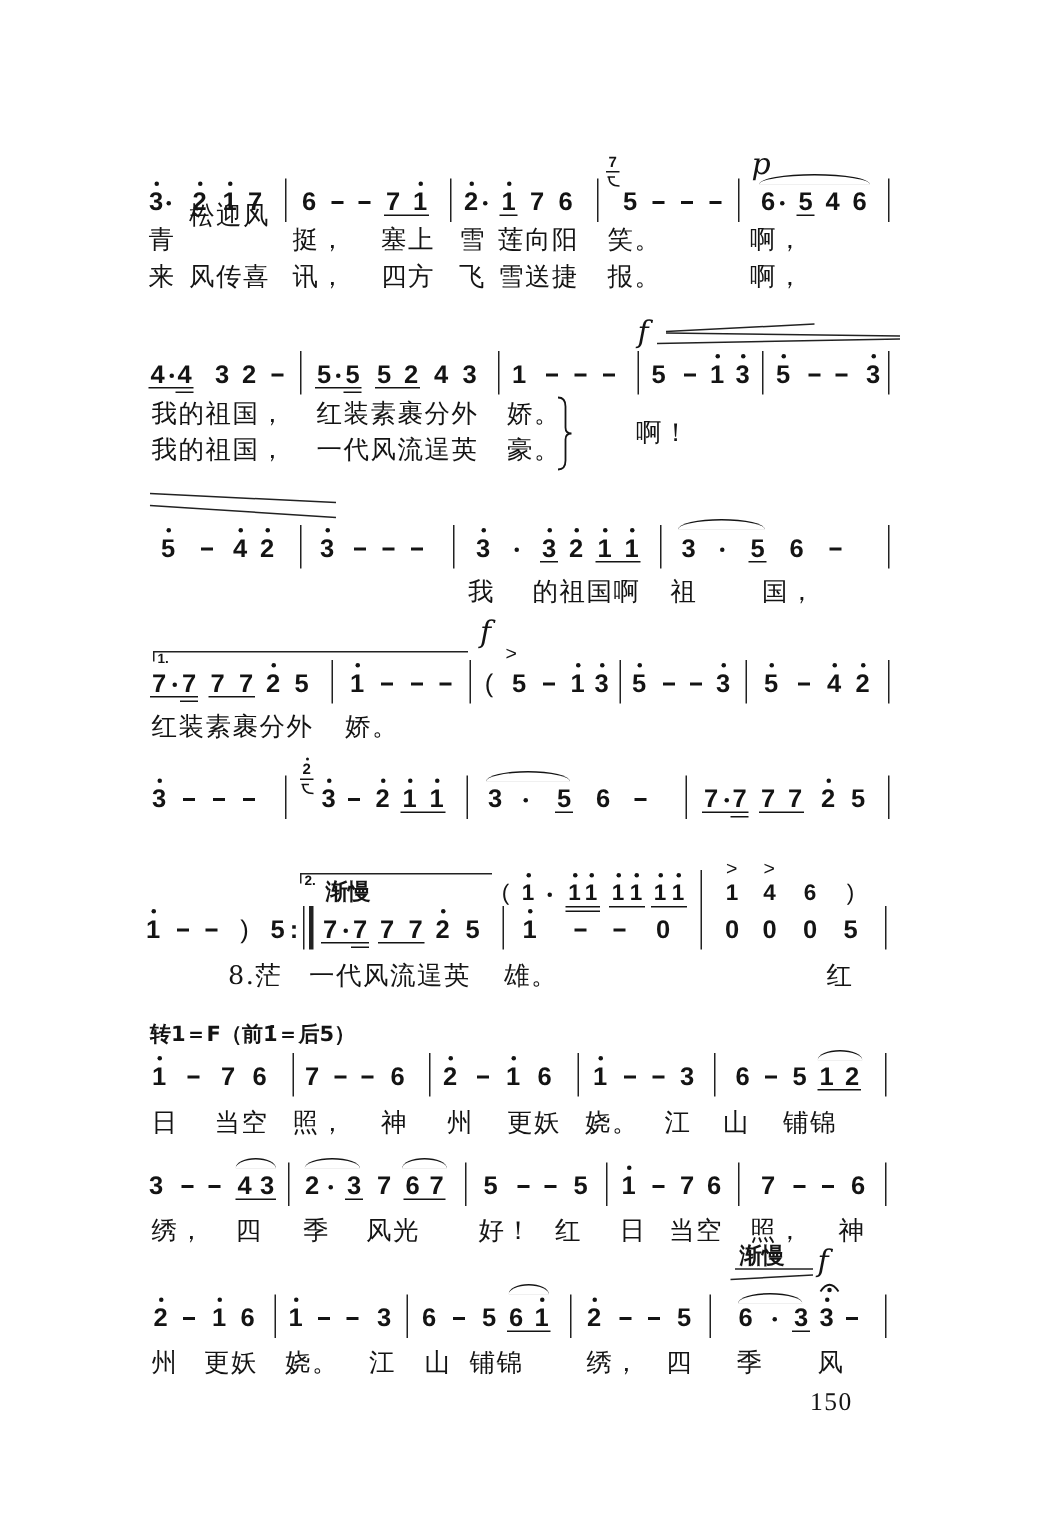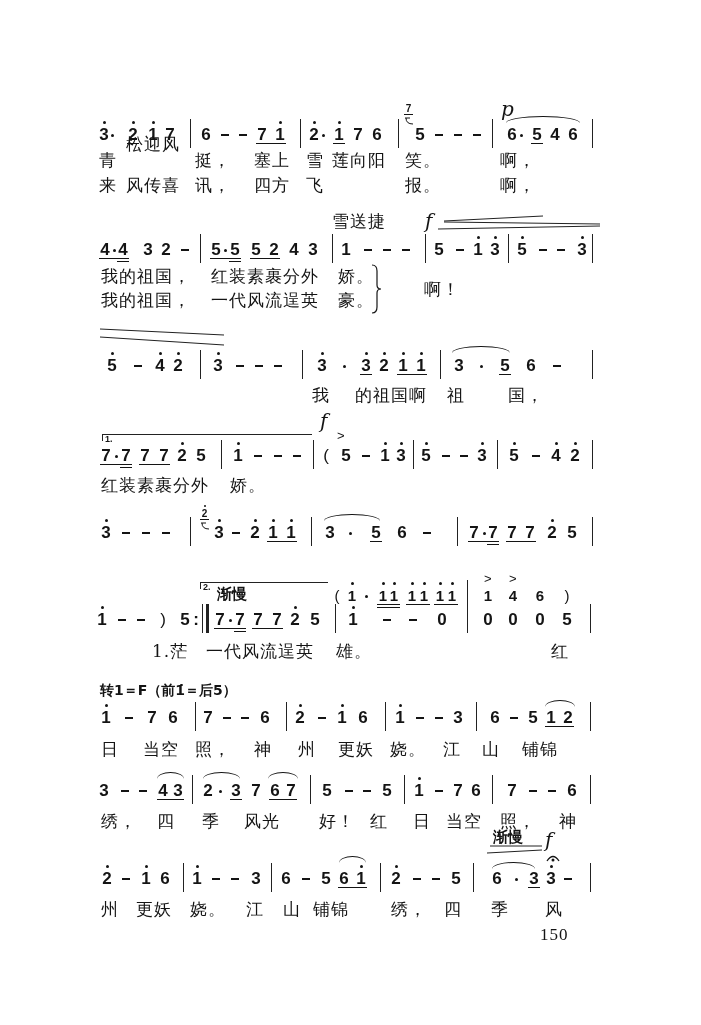--- a/index.html
+++ b/index.html
@@ -126,21 +126,21 @@
       <span class="lyric" style="left: 254px; top: 152px;">塞上</span>
       <span class="lyric" style="left: 306px; top: 152px;">雪</span>
       <span class="lyric" style="left: 332px; top: 152px;">莲向阳</span>
       <span class="lyric" style="left: 405px; top: 152px;">笑。</span>
       <span class="lyric" style="left: 500px; top: 152px;">啊，</span>
       <span class="lyric" style="left: 99px; top: 177px;">来</span>
       <span class="lyric" style="left: 126px; top: 177px;">风传喜</span>
       <span class="lyric" style="left: 195px; top: 177px;">讯，</span>
       <span class="lyric" style="left: 254px; top: 177px;">四方</span>
       <span class="lyric" style="left: 306px; top: 177px;">飞</span>
-      <span class="lyric" style="left: 332px; top: 177px; margin-top: 36px;">雪送捷</span>
+      <span class="lyric" style="left: 332px; top: 177px;">雪送捷</span>
       <span class="lyric" style="left: 405px; top: 177px;">报。</span>
       <span class="lyric" style="left: 500px; top: 177px;">啊，</span>
       <span class="dyn" style="left: 501px; top: 99px;">p</span>
       <span class="grace" style="left: 404px; top: 103px;">7</span>
     </div>
     <div class="system">
       <span class="note" style="left: 98px; top: 241px;">4</span>
       <span class="note aug" style="left: 107px; top: 241px;">·</span>
       <span class="note" style="left: 116px; top: 241px;">4</span>
       <span class="note" style="left: 141px; top: 241px;">3</span>
@@ -332,21 +332,21 @@
       <span class="note small paren" style="left: 560px; top: 587px;">)</span>
       <div class="beam" style="left: 377px; width: 23px; top: 604px;"></div>
       <div class="beam" style="left: 377px; width: 23px; top: 607px;"></div>
       <div class="beam" style="left: 406px; width: 24px; top: 604px;"></div>
       <div class="beam" style="left: 434px; width: 24px; top: 604px;"></div>
       <div class="barline" style="left: 202px; top: 604px; height: 29px;"></div>
       <div class="barline thick" style="left: 206px; top: 604px; height: 29px;"></div>
       <div class="barline" style="left: 335px; top: 604px; height: 29px;"></div>
       <div class="barline" style="left: 467px; top: 580px; height: 53px;"></div>
       <div class="barline" style="left: 590px; top: 604px; height: 29px;"></div>
-      <span class="lyric" style="left: 152px; top: 643px;">1.茫</span>
+      <span class="lyric" style="left: 152px; top: 643px;">8.茫</span>
       <span class="lyric" style="left: 206px; top: 643px;">一代风流逞英</span>
       <span class="lyric" style="left: 336px; top: 643px;">雄。</span>
       <span class="lyric" style="left: 551px; top: 643px;">红</span>
       <div class="volta" style="left: 200px; top: 582px; width: 128px;">
         <span class="volta-label">2.</span>
       </div>
       <span class="tempo" style="left: 217px; top: 587px;">渐慢</span>
       <span class="accent" style="left: 484px; top: 572px;">&gt;</span>
       <span class="accent" style="left: 509px; top: 572px;">&gt;</span>
     </div>

